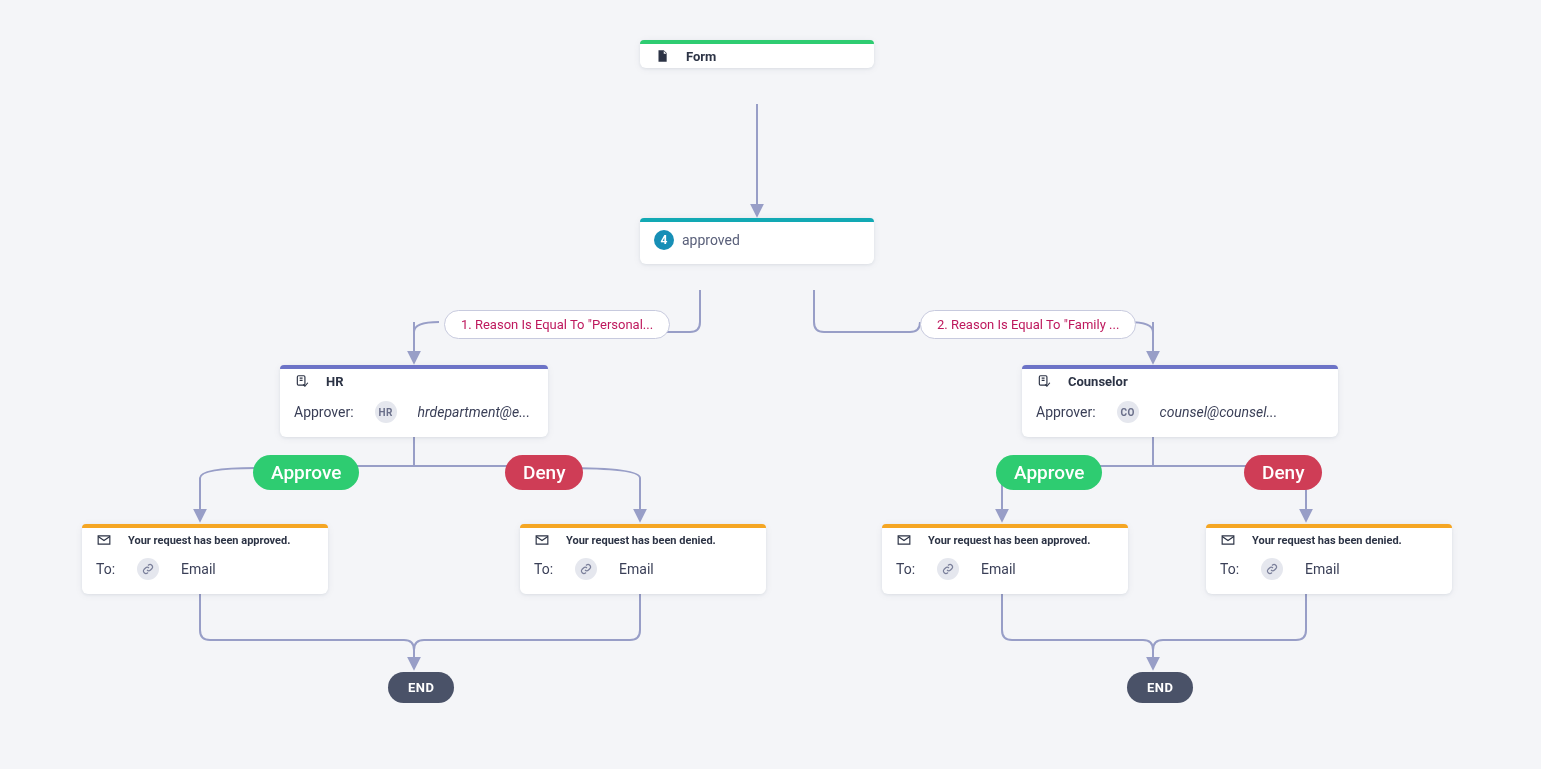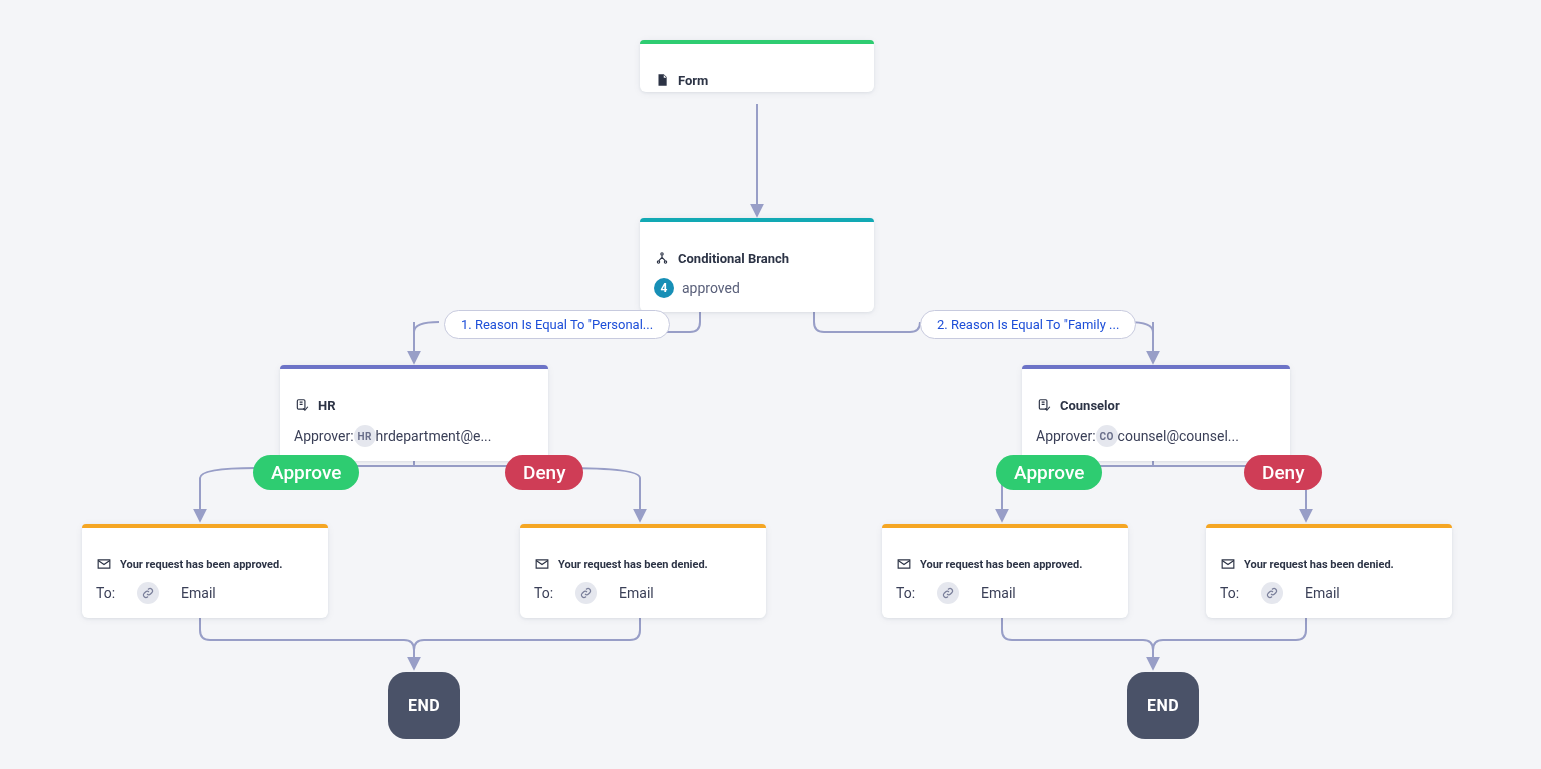--- a/index.html
+++ b/index.html
@@ -19,38 +19,38 @@
     --badge:#178fb6;
     --link-blue:#6c7eff;
     --chip-bg:#e5e7ee;
     --arrow:#989ec7;
   }
   html,body{margin:0;padding:0;width:1541px;height:769px;background:var(--bg);font-family:-apple-system,BlinkMacSystemFont,"Segoe UI",Roboto,Helvetica,Arial,sans-serif;color:var(--text);overflow:hidden;}
   .canvas{position:relative;width:1541px;height:769px;}
   svg.connectors{position:absolute;inset:0;width:1541px;height:769px;overflow:visible;}
   .card{position:absolute;background:var(--card);border-radius:6px;box-shadow:0 1px 3px rgba(40,46,80,.08),0 1px 8px rgba(40,46,80,.06);}
   .card .topbar{height:4px;border-top-left-radius:6px;border-top-right-radius:6px;}
-  .card .head{display:flex;align-items:center;gap:8px;padding:28px 14px 4px 14px;font-weight:700;font-size:13px;}
+  .card .head{display:flex;align-items:center;gap:16px;padding:4px 14px 4px 14px;font-weight:700;font-size:13px;}
   .card .body{padding:8px 14px 14px 14px;font-size:14px;}
   .icon{display:inline-flex;align-items:center;justify-content:center;width:16px;height:16px;}
   .link-text{color:var(--link-blue);font-size:15px;}
   .count-badge{display:inline-flex;align-items:center;justify-content:center;width:20px;height:20px;border-radius:50%;background:var(--badge);color:#fff;font-size:12px;font-weight:700;}
   .branches-line{display:flex;align-items:center;gap:8px;color:#5a607a;font-size:14px;}
-  .approver-line{display:flex;align-items:center;gap:0;color:#3a3f57;font-size:14px;}
+  .approver-line{display:flex;align-items:center;gap:21px;color:#3a3f57;font-size:14px;}
   .avatar-pill{display:inline-flex;align-items:center;justify-content:center;background:var(--chip-bg);color:#6a6f8a;font-size:10px;font-weight:700;border-radius:50%;width:22px;height:22px;letter-spacing:.5px;}
   .notify .head{font-size:11px;}
   .notify .body{padding-top:6px;}
   .to-line{display:flex;align-items:center;gap:22px;color:#3a3f57;font-size:14px;}
   .link-chip{display:inline-flex;align-items:center;justify-content:center;width:22px;height:22px;border-radius:50%;background:var(--chip-bg);}
-  .cond-pill{position:absolute;background:var(--pill-bg);border:1px solid var(--pill-border);border-radius:18px;padding:6px 16px;font-size:13px;color:#1d4ed8;white-space:nowrap;}
+  .cond-pill{position:absolute;background:var(--pill-bg);border:1px solid var(--pill-border);border-radius:18px;padding:6px 16px;font-size:13px;color:#be185d;white-space:nowrap;}
   .action-pill{position:absolute;color:#fff;border-radius:18px;padding:6px 18px;font-size:19px;font-weight:500;}
   .approve{background:var(--green);}
   .deny{background:var(--red);}
-  .end-pill{position:absolute;background:var(--end-bg);color:#fff;border-radius:18px;padding:24px 20px;font-size:16px;font-weight:700;letter-spacing:.5px;}
-  .truncate{white-space:nowrap;overflow:hidden;text-overflow:ellipsis;max-width:160px;}
+  .end-pill{position:absolute;background:var(--end-bg);color:#fff;border-radius:18px;padding:8px 20px;font-size:13px;font-weight:700;letter-spacing:.5px;}
+  .truncate{white-space:nowrap;overflow:hidden;text-overflow:ellipsis;max-width:160px;font-style:italic;}
 </style>
 </head>
 <body>
 <div class="canvas">
 
 <svg class="connectors">
   <defs>
     <marker id="arrow" viewBox="0 0 10 10" refX="8" refY="5" markerWidth="7" markerHeight="7" orient="auto-start-reverse">
       <path d="M 0 0 L 10 5 L 0 10 z" fill="var(--arrow)"></path>
     </marker>
@@ -100,28 +100,20 @@
             <rect x="9" y="11" width="8" height="1.5"></rect>
             <rect x="9" y="14" width="8" height="1.5"></rect>
           </svg>
     </span>
     <span>Form</span>
   </div>
 </div>
 
 <div class="card" style="left:640px;top:218px;width:234px;">
   <div class="topbar" style="background:var(--teal);"></div>
-  <div class="head">
-    <span class="icon">
-      <svg viewBox="0 0 24 24" width="14" height="14" fill="currentColor">
-            <path d="M12 3a2 2 0 110 4 2 2 0 010-4zm0 4v4m0 0l-5 5m5-5l5 5M6 17a2 2 0 100 4 2 2 0 000-4zm12 0a2 2 0 100 4 2 2 0 000-4z" stroke="currentColor" stroke-width="2" fill="none"></path>
-          </svg>
-    </span>
-    <span>Conditional Branch</span>
-  </div>
   <div class="body branches-line">
     <span class="count-badge">4</span>
     <span>approved</span>
   </div>
 </div>
 
 <div class="cond-pill" style="left:444px;top:310px;">
   <span>1. Reason Is Equal To "Personal...</span>
 </div>
 <div class="cond-pill" style="left:920px;top:310px;text-align:center;">
@@ -139,21 +131,21 @@
     </span>
     <span>HR</span>
   </div>
   <div class="body approver-line">
     <span>Approver:</span>
     <span class="avatar-pill">HR</span>
     <span class="truncate">hrdepartment@e...</span>
   </div>
 </div>
 
-<div class="card" style="left:1022px;top:365px;width:268px;">
+<div class="card" style="left:1022px;top:365px;width:316px;">
   <div class="topbar" style="background:var(--violet);"></div>
   <div class="head">
     <span class="icon">
       <svg viewBox="0 0 24 24" width="14" height="14" fill="none" stroke="currentColor" stroke-width="2">
             <rect x="4" y="3" width="13" height="16" rx="2"></rect>
             <path d="M8 7h5M8 11h5M14 18l3 3 5-6"></path>
           </svg>
     </span>
     <span>Counselor</span>
   </div>

